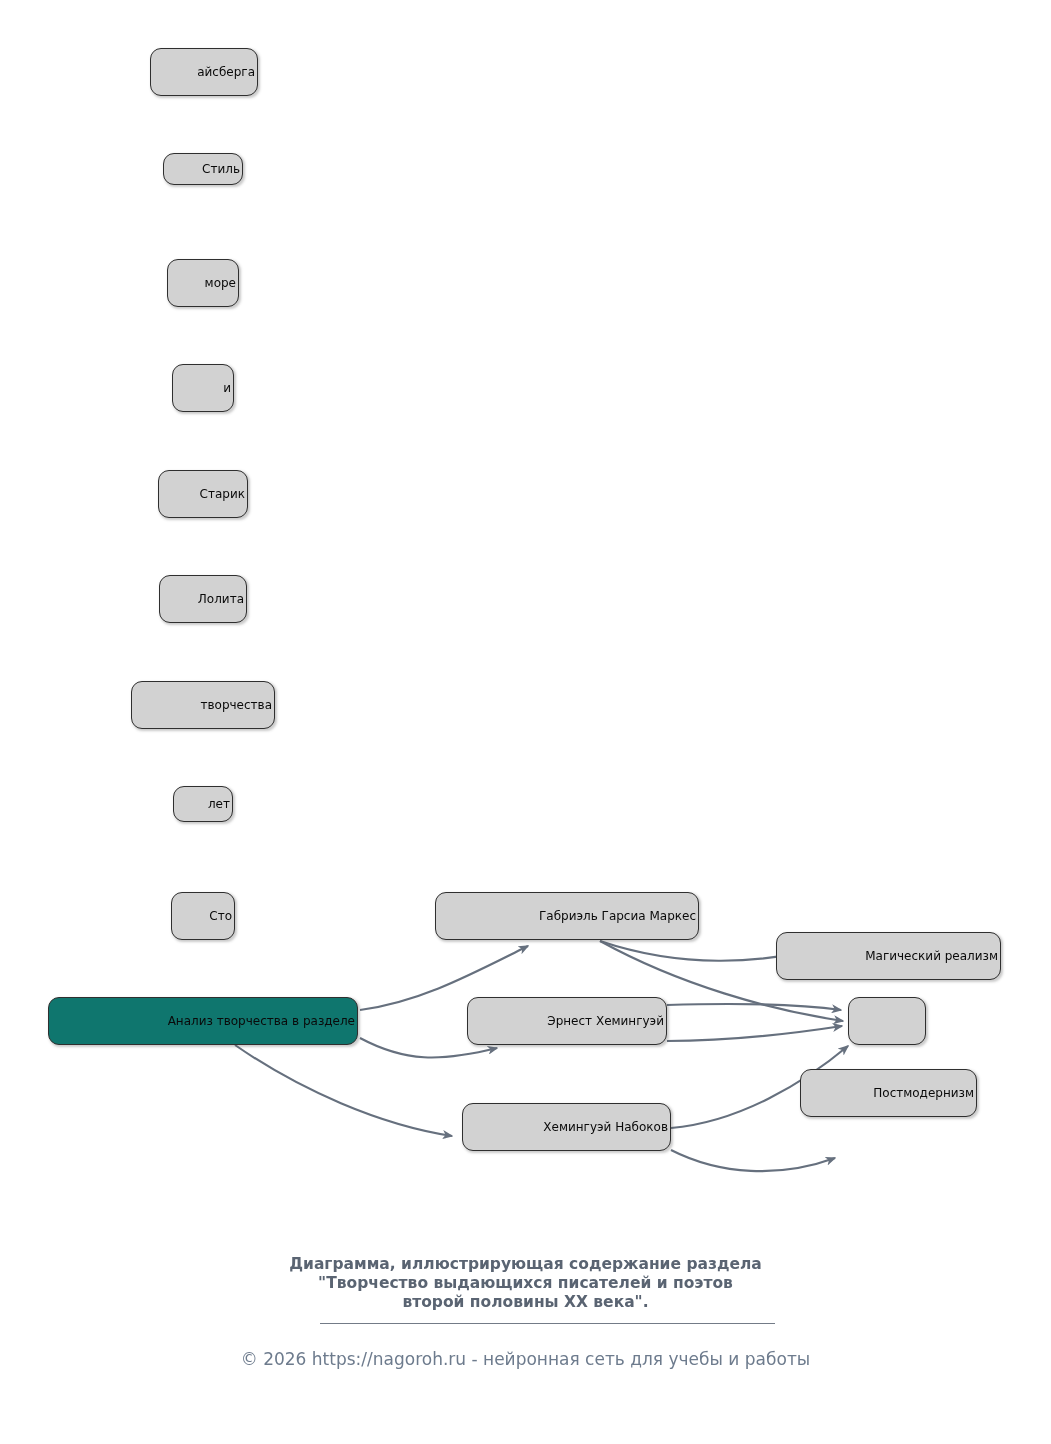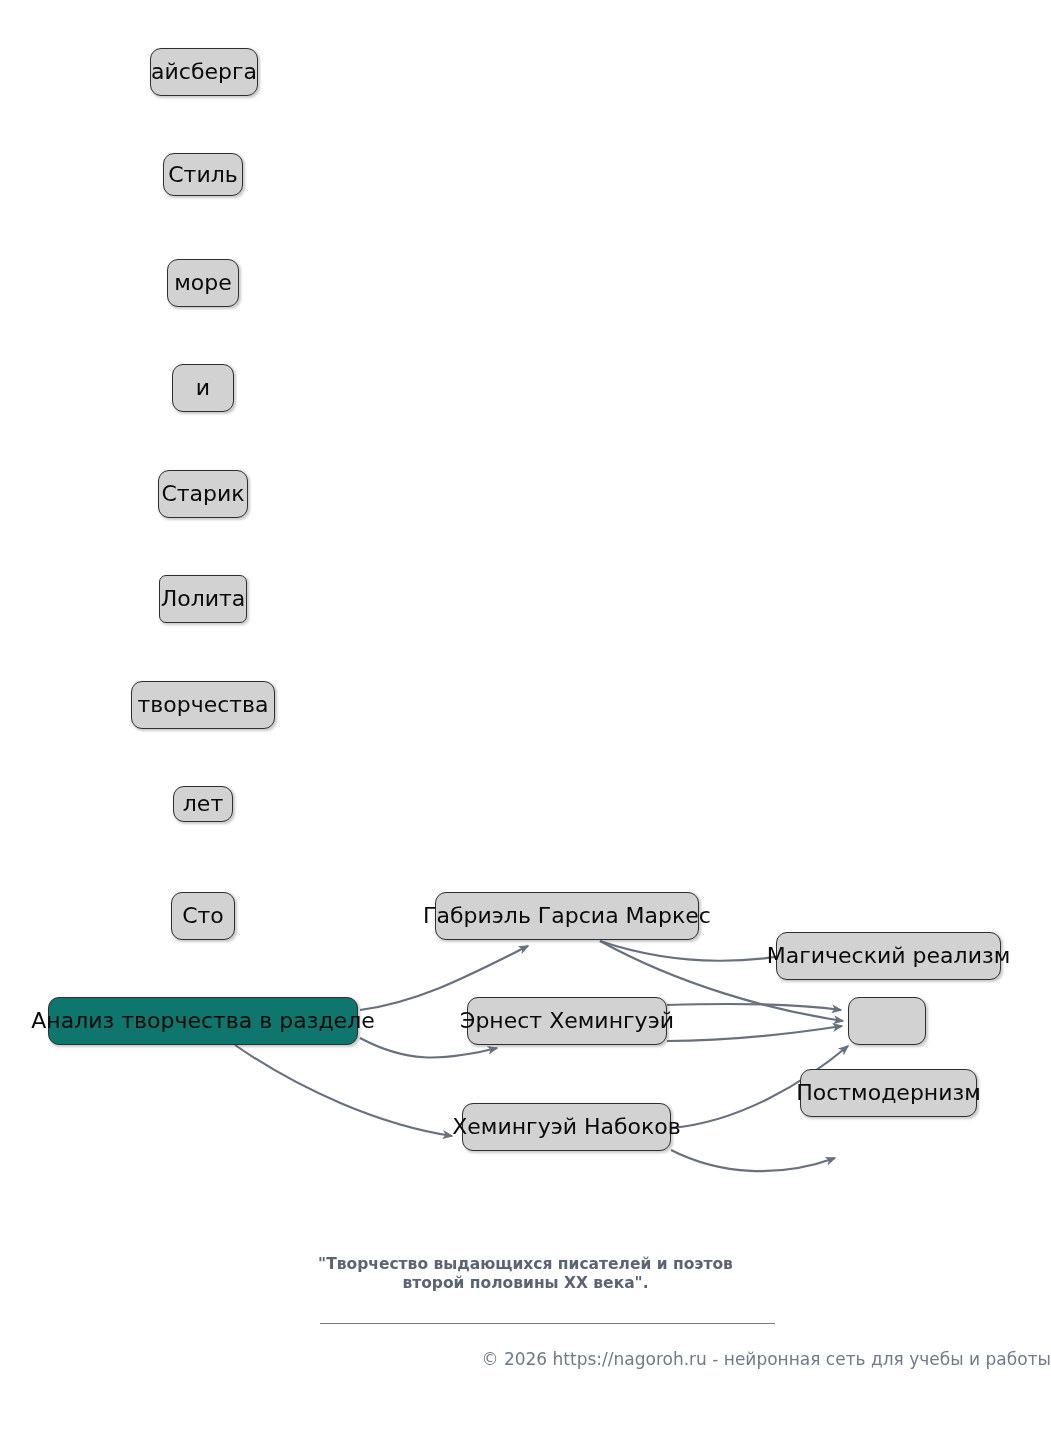--- a/index.html
+++ b/index.html
@@ -31,26 +31,26 @@
     width: 1051px;
     height: 1444px;
     pointer-events: none;
   }
 
   .node {
     position: absolute;
     box-sizing: border-box;
     display: flex;
     align-items: center;
-    justify-content: center;
+    justify-content: flex-end;
     background: #d2d2d2;
     border: 1.6px solid #2f2f2f;
     border-radius: 11px;
     color: #0a0a0a;
-    font-size: 22px;
+    font-size: 12px;
     line-height: 1;
     white-space: nowrap;
     box-shadow: 1.5px 1.5px 2.5px rgba(80,80,80,0.30);
   }
 
   .node.green {
     background: #0f766e;
     border-color: #2f2f2f;
   }
 
@@ -111,33 +111,33 @@
         <path d="M 667,1041 C 730,1041 790,1034 842,1026" fill="none" stroke="#66707e" stroke-width="2.1" marker-end="url(#arrowhead)"></path>
         <path d="M 671,1128 C 740,1122 805,1082 848,1046" fill="none" stroke="#66707e" stroke-width="2.1" marker-end="url(#arrowhead)"></path>
         <path d="M 671,1150 C 720,1175 780,1178 835,1158" fill="none" stroke="#66707e" stroke-width="2.1" marker-end="url(#arrowhead)"></path>
       </g>
   </svg>
 
   <div id="nodes">
       <div class="node" style="left: 150px; top: 48px; width: 108px; height: 48px;">
         <span class="node-label">айсберга</span>
       </div>
-      <div class="node" style="left: 163px; top: 153px; width: 80px; height: 43px;">
+      <div class="node" style="left: 163px; top: 153px; width: 80px; height: 32px;">
         <span class="node-label">Стиль</span>
       </div>
       <div class="node" style="left: 167px; top: 259px; width: 72px; height: 48px;">
         <span class="node-label">море</span>
       </div>
       <div class="node" style="left: 172px; top: 364px; width: 62px; height: 48px;">
         <span class="node-label">и</span>
       </div>
       <div class="node" style="left: 158px; top: 470px; width: 90px; height: 48px;">
         <span class="node-label">Старик</span>
       </div>
-      <div class="node" style="left: 159px; top: 575px; width: 88px; height: 48px; border-radius: 7px;">
+      <div class="node" style="left: 159px; top: 575px; width: 88px; height: 48px;">
         <span class="node-label">Лолита</span>
       </div>
       <div class="node" style="left: 131px; top: 681px; width: 144px; height: 48px;">
         <span class="node-label">творчества</span>
       </div>
       <div class="node" style="left: 173px; top: 786px; width: 60px; height: 36px;">
         <span class="node-label">лет</span>
       </div>
       <div class="node" style="left: 171px; top: 892px; width: 64px; height: 48px;">
         <span class="node-label">Сто</span>
@@ -159,21 +159,22 @@
       </div>
       <div class="node" style="left: 462px; top: 1103px; width: 209px; height: 48px;">
         <span class="node-label">Хемингуэй Набоков</span>
       </div>
       <div class="node" style="left: 800px; top: 1069px; width: 177px; height: 48px;">
         <span class="node-label">Постмодернизм</span>
       </div>
     </div>
 
   <div class="caption" style="top:1255px;">
+    <span class="caption-line">Диаграмма, иллюстрирующая содержание раздела</span>
     <span class="caption-line">"Творчество выдающихся писателей и поэтов</span>
     <span class="caption-line">второй половины XX века".</span>
   </div>
 
   <div class="divider" style="left:320px; top:1323px; width:455px;"></div>
 
-  <div class="footer" style="top:1348px;text-align:right;">© 2026 https://nagoroh.ru - нейронная сеть для учебы и работы</div>
+  <div class="footer" style="top:1348px;">© 2026 https://nagoroh.ru - нейронная сеть для учебы и работы</div>
 
 </div>
 
 </body></html>

